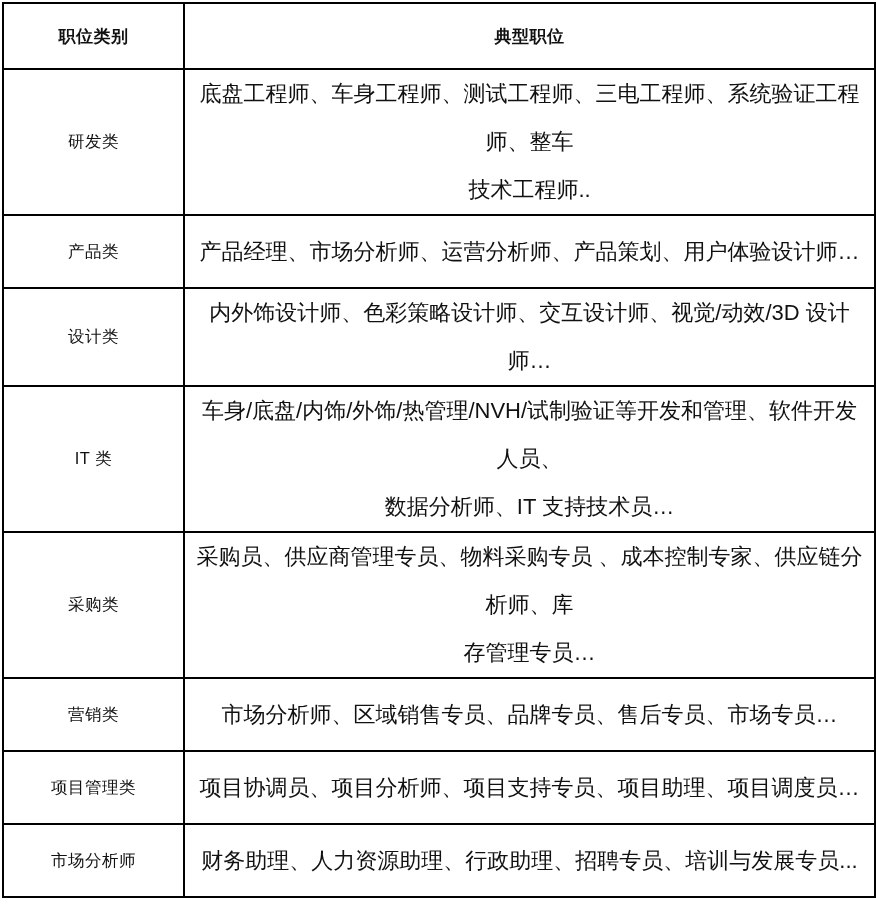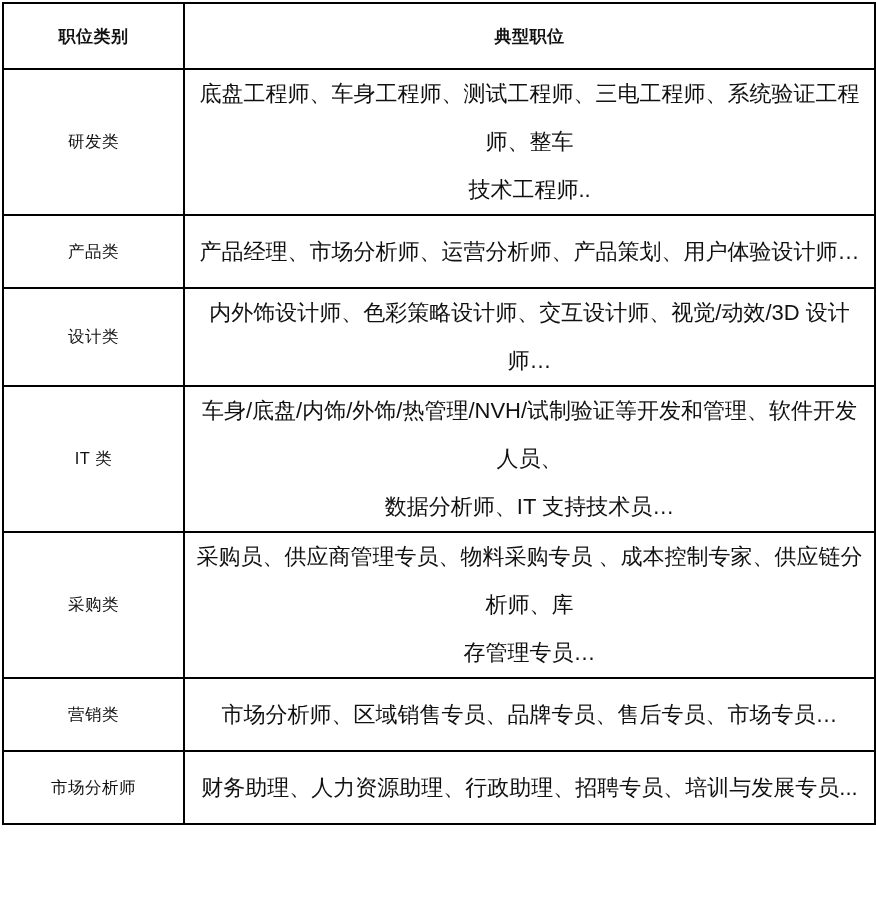--- a/index.html
+++ b/index.html
@@ -88,17 +88,21 @@
     <tr class="row-tall">
       <td class="category-cell">采购类</td>
       <td class="positions-cell">采购员、供应商管理专员、物料采购专员 、成本控制专家、供应链分析师、库
 存管理专员…</td>
     </tr>
     <tr class="row-short">
       <td class="category-cell">营销类</td>
       <td class="positions-cell">市场分析师、区域销售专员、品牌专员、售后专员、市场专员…</td>
     </tr>
     <tr class="row-short">
+      <td class="category-cell">项目管理类</td>
+      <td class="positions-cell">项目协调员、项目分析师、项目支持专员、项目助理、项目调度员…</td>
+    </tr>
+    <tr class="row-short">
       <td class="category-cell">市场分析师</td>
       <td class="positions-cell">财务助理、人力资源助理、行政助理、招聘专员、培训与发展专员...</td>
     </tr>
   </tbody>
 </table>
 
 </body></html>

